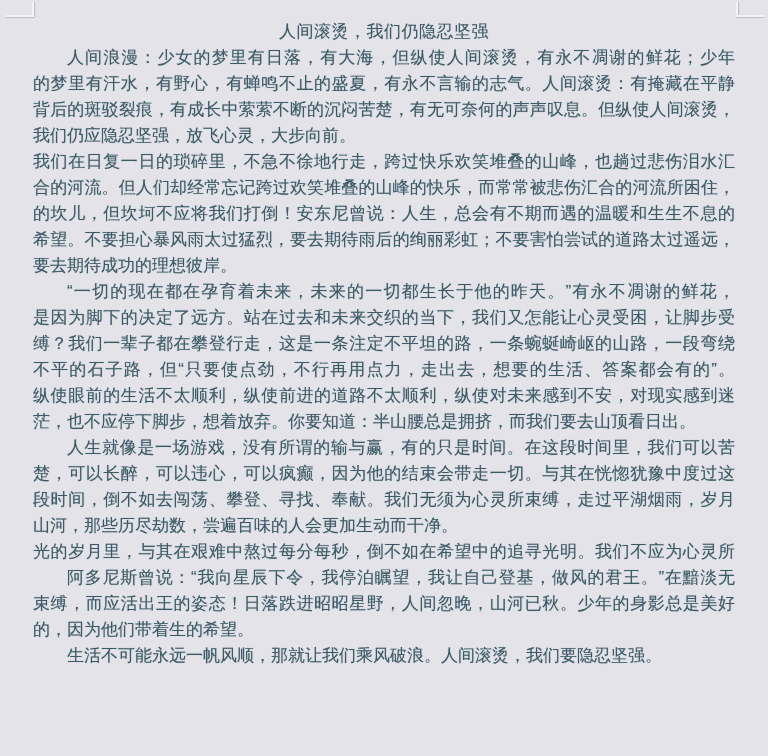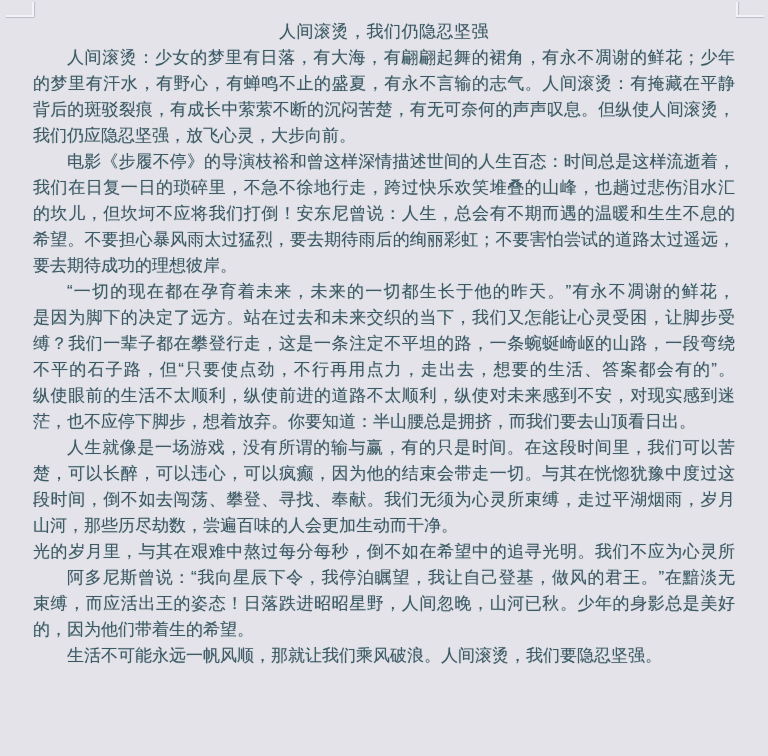--- a/index.html
+++ b/index.html
@@ -70,28 +70,28 @@
 
   <div>
     <span class="mark-seg mark-v tr-v"></span>
     <span class="mark-seg mark-h tr-h"></span>
   </div>
 
   <div class="content">
     <h1 class="doc-title">人间滚烫，我们仍隐忍坚强</h1>
     <div id="paragraphs">
         <div class="para">
-          <div class="line first">人间滚烫：少女的梦里有日落，有大海，有翩翩起舞的裙角，有永不凋谢的鲜花；少年</div>
+          <div class="line first">人间浪漫：少女的梦里有日落，有大海，但纵使人间滚烫，有永不凋谢的鲜花；少年</div>
           <div class="line">的梦里有汗水，有野心，有蝉鸣不止的盛夏，有永不言输的志气。人间滚烫：有掩藏在平静</div>
           <div class="line">背后的斑驳裂痕，有成长中萦萦不断的沉闷苦楚，有无可奈何的声声叹息。但纵使人间滚烫，</div>
           <div class="line last">我们仍应隐忍坚强，放飞心灵，大步向前。</div>
         </div>
         <div class="para">
-          <div class="line first">电影《步履不停》的导演枝裕和曾这样深情描述世间的人生百态：时间总是这样流逝着，</div>
           <div class="line">我们在日复一日的琐碎里，不急不徐地行走，跨过快乐欢笑堆叠的山峰，也趟过悲伤泪水汇</div>
+          <div class="line">合的河流。但人们却经常忘记跨过欢笑堆叠的山峰的快乐，而常常被悲伤汇合的河流所困住，</div>
           <div class="line">的坎儿，但坎坷不应将我们打倒！安东尼曾说：人生，总会有不期而遇的温暖和生生不息的</div>
           <div class="line">希望。不要担心暴风雨太过猛烈，要去期待雨后的绚丽彩虹；不要害怕尝试的道路太过遥远，</div>
           <div class="line last">要去期待成功的理想彼岸。</div>
         </div>
         <div class="para">
           <div class="line first">“一切的现在都在孕育着未来，未来的一切都生长于他的昨天。”有永不凋谢的鲜花，</div>
           <div class="line">是因为脚下的决定了远方。站在过去和未来交织的当下，我们又怎能让心灵受困，让脚步受</div>
           <div class="line">缚？我们一辈子都在攀登行走，这是一条注定不平坦的路，一条蜿蜒崎岖的山路，一段弯绕</div>
           <div class="line">不平的石子路，但“只要使点劲，不行再用点力，走出去，想要的生活、答案都会有的”。</div>
           <div class="line">纵使眼前的生活不太顺利，纵使前进的道路不太顺利，纵使对未来感到不安，对现实感到迷</div>

